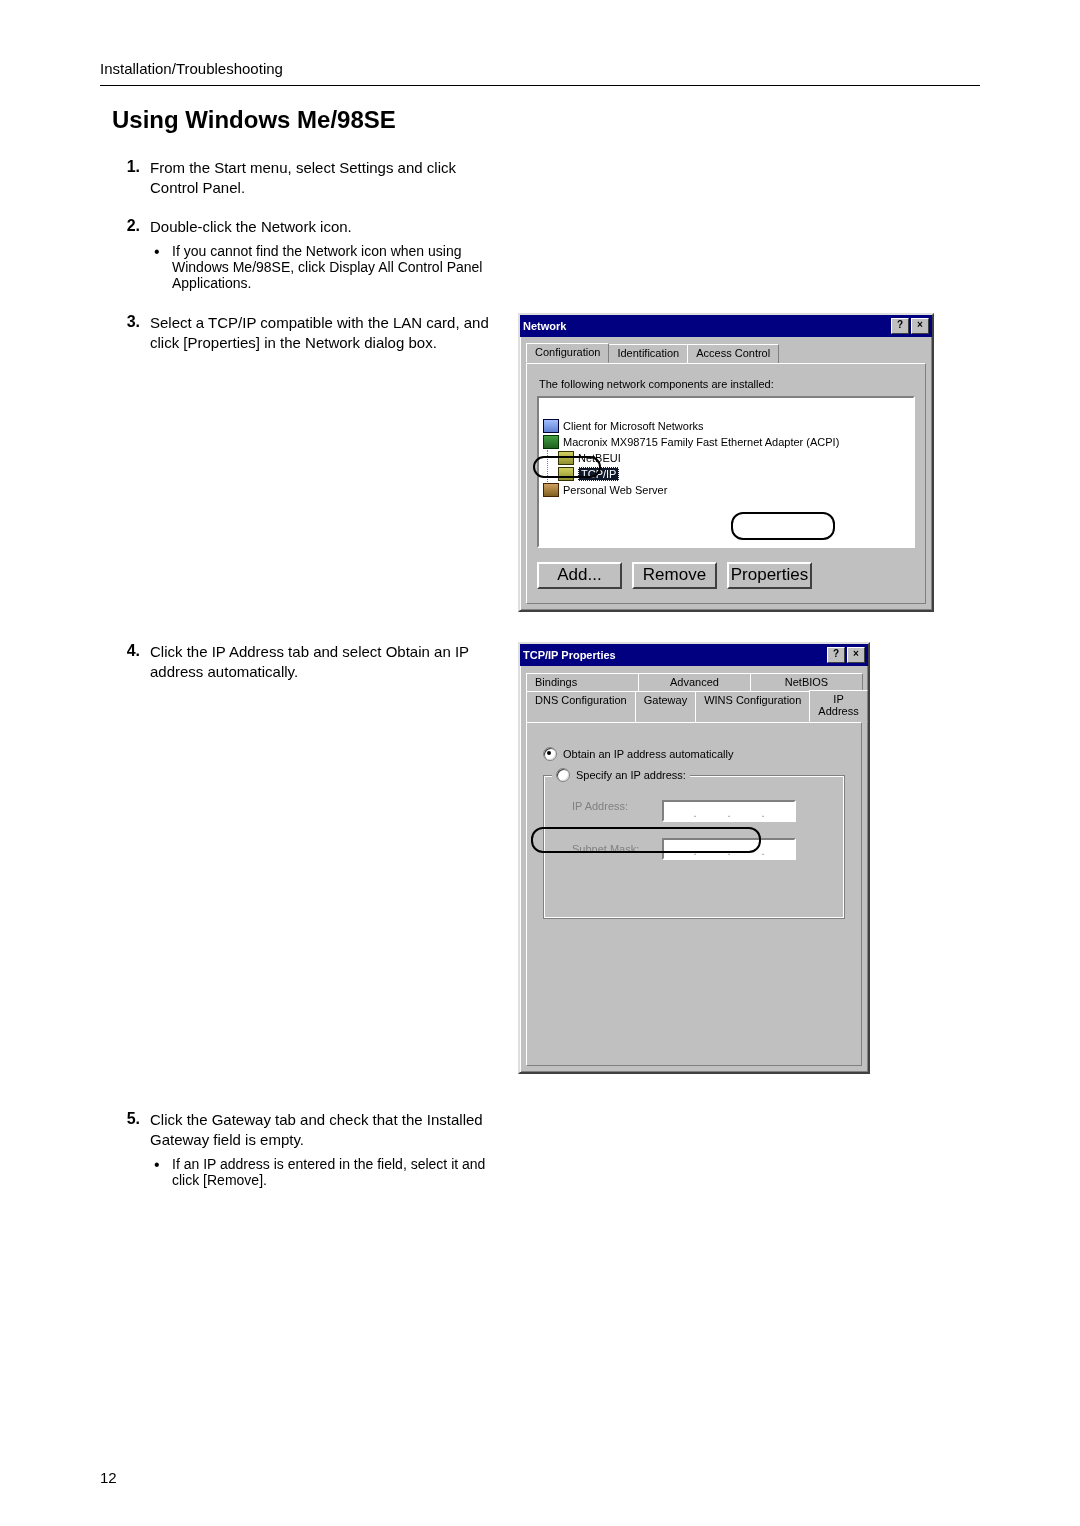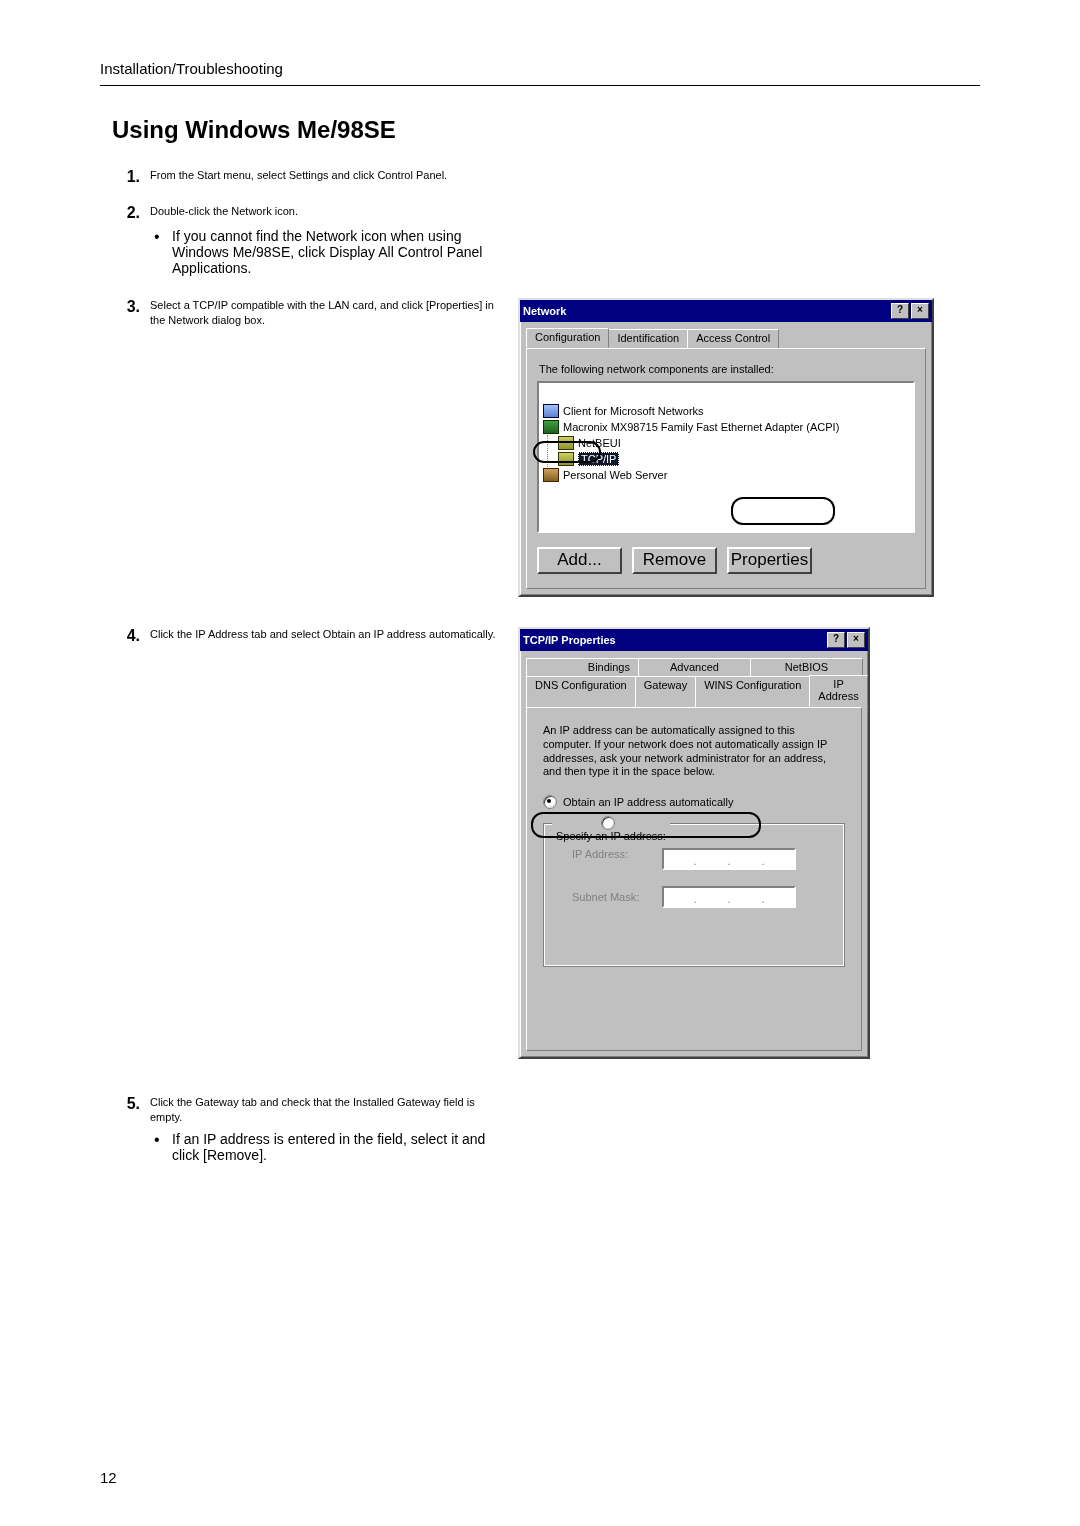--- a/index.html
+++ b/index.html
@@ -15,21 +15,21 @@
     min-height: 1526px;
     margin: 0 auto;
     position: relative;
     box-sizing: border-box;
     padding: 60px 100px 0 100px;
   }
   .running-head {
     font-size: 15px;
     border-bottom: 1px solid #000;
     padding-bottom: 8px;
-    margin-bottom: 30px;
+    margin-bottom: 20px;
   }
   .section-title {
     font-family: Arial, Helvetica, sans-serif;
     font-weight: bold;
     font-size: 24px;
     margin: 12px 0 24px 12px;
   }
   .steps {
     margin-left: 12px;
   }
@@ -48,21 +48,21 @@
   }
   .step-num {
     font-weight: bold;
     display: inline-block;
     min-width: 28px;
     text-align: right;
     margin-right: 10px;
     font-size: 16px;
   }
   .step-body {
-    font-size: 11px;
+    font-size: 15px;
     line-height: 1.35;
   }
   .step-line {
     display: flex;
     align-items: flex-start;
   }
   .step-content { flex: 1; }
   .sub-bullets {
     list-style: none;
     padding: 0;
@@ -393,44 +393,43 @@
         <div id="dlg-tcpip" class="win98">
           <div class="titlebar">
             <span>TCP/IP Properties</span>
             <div class="titlebtns">
               <div class="tbtn">?</div>
               <div class="tbtn">×</div>
             </div>
           </div>
 
           <div class="tabrow" style="margin-top:6px;">
-            <div class="tab" style="flex:1; text-align:right;">Bindings</div>
+            <div class="tab" style="flex:1; text-align:left;">Bindings</div>
             <div class="tab" style="flex:1; text-align:center;">Advanced</div>
             <div class="tab" style="flex:1; text-align:center;">NetBIOS</div>
           </div>
           <div class="tabrow second">
             <div class="tab">DNS Configuration</div>
             <div class="tab">Gateway</div>
             <div class="tab">WINS Configuration</div>
             <div class="tab active" style="flex:1; text-align:center;">IP Address</div>
           </div>
 
           <div class="tabpanel" style="margin-top:0; min-height:320px; position:relative;">
-            <div style="margin:6px 6px 16px 6px; line-height:1.25;">An IP address can be automatically assigned to this computer. If your network does not automatically assign IP addresses, ask your network administrator for an address, and then type it in the space below.</div>
 
             <div style="margin:14px 6px 0 6px;">
               <label style="display:inline-flex; align-items:center;">
                 <span class="radio checked"></span>
                 <span>Obtain an IP address automatically</span>
               </label>
             </div>
 
             <div class="groupbox" style="margin:12px 6px 0 6px; height:120px;">
               <div class="groupbox-legend">
-                <label style="display:inline-flex; align-items:center;flex-direction:column;">
+                <label style="display:inline-flex; align-items:center;">
                   <span class="radio"></span>
                   <span>Specify an IP address:</span>
                 </label>
               </div>
 
               <div style="display:flex; margin:14px 0 0 18px;">
                 <span class="disabled-text" style="width:90px;">IP Address:</span>
                 <span class="ip-box">
                   <span class="seg"></span>
                     <span class="dot">.</span>

